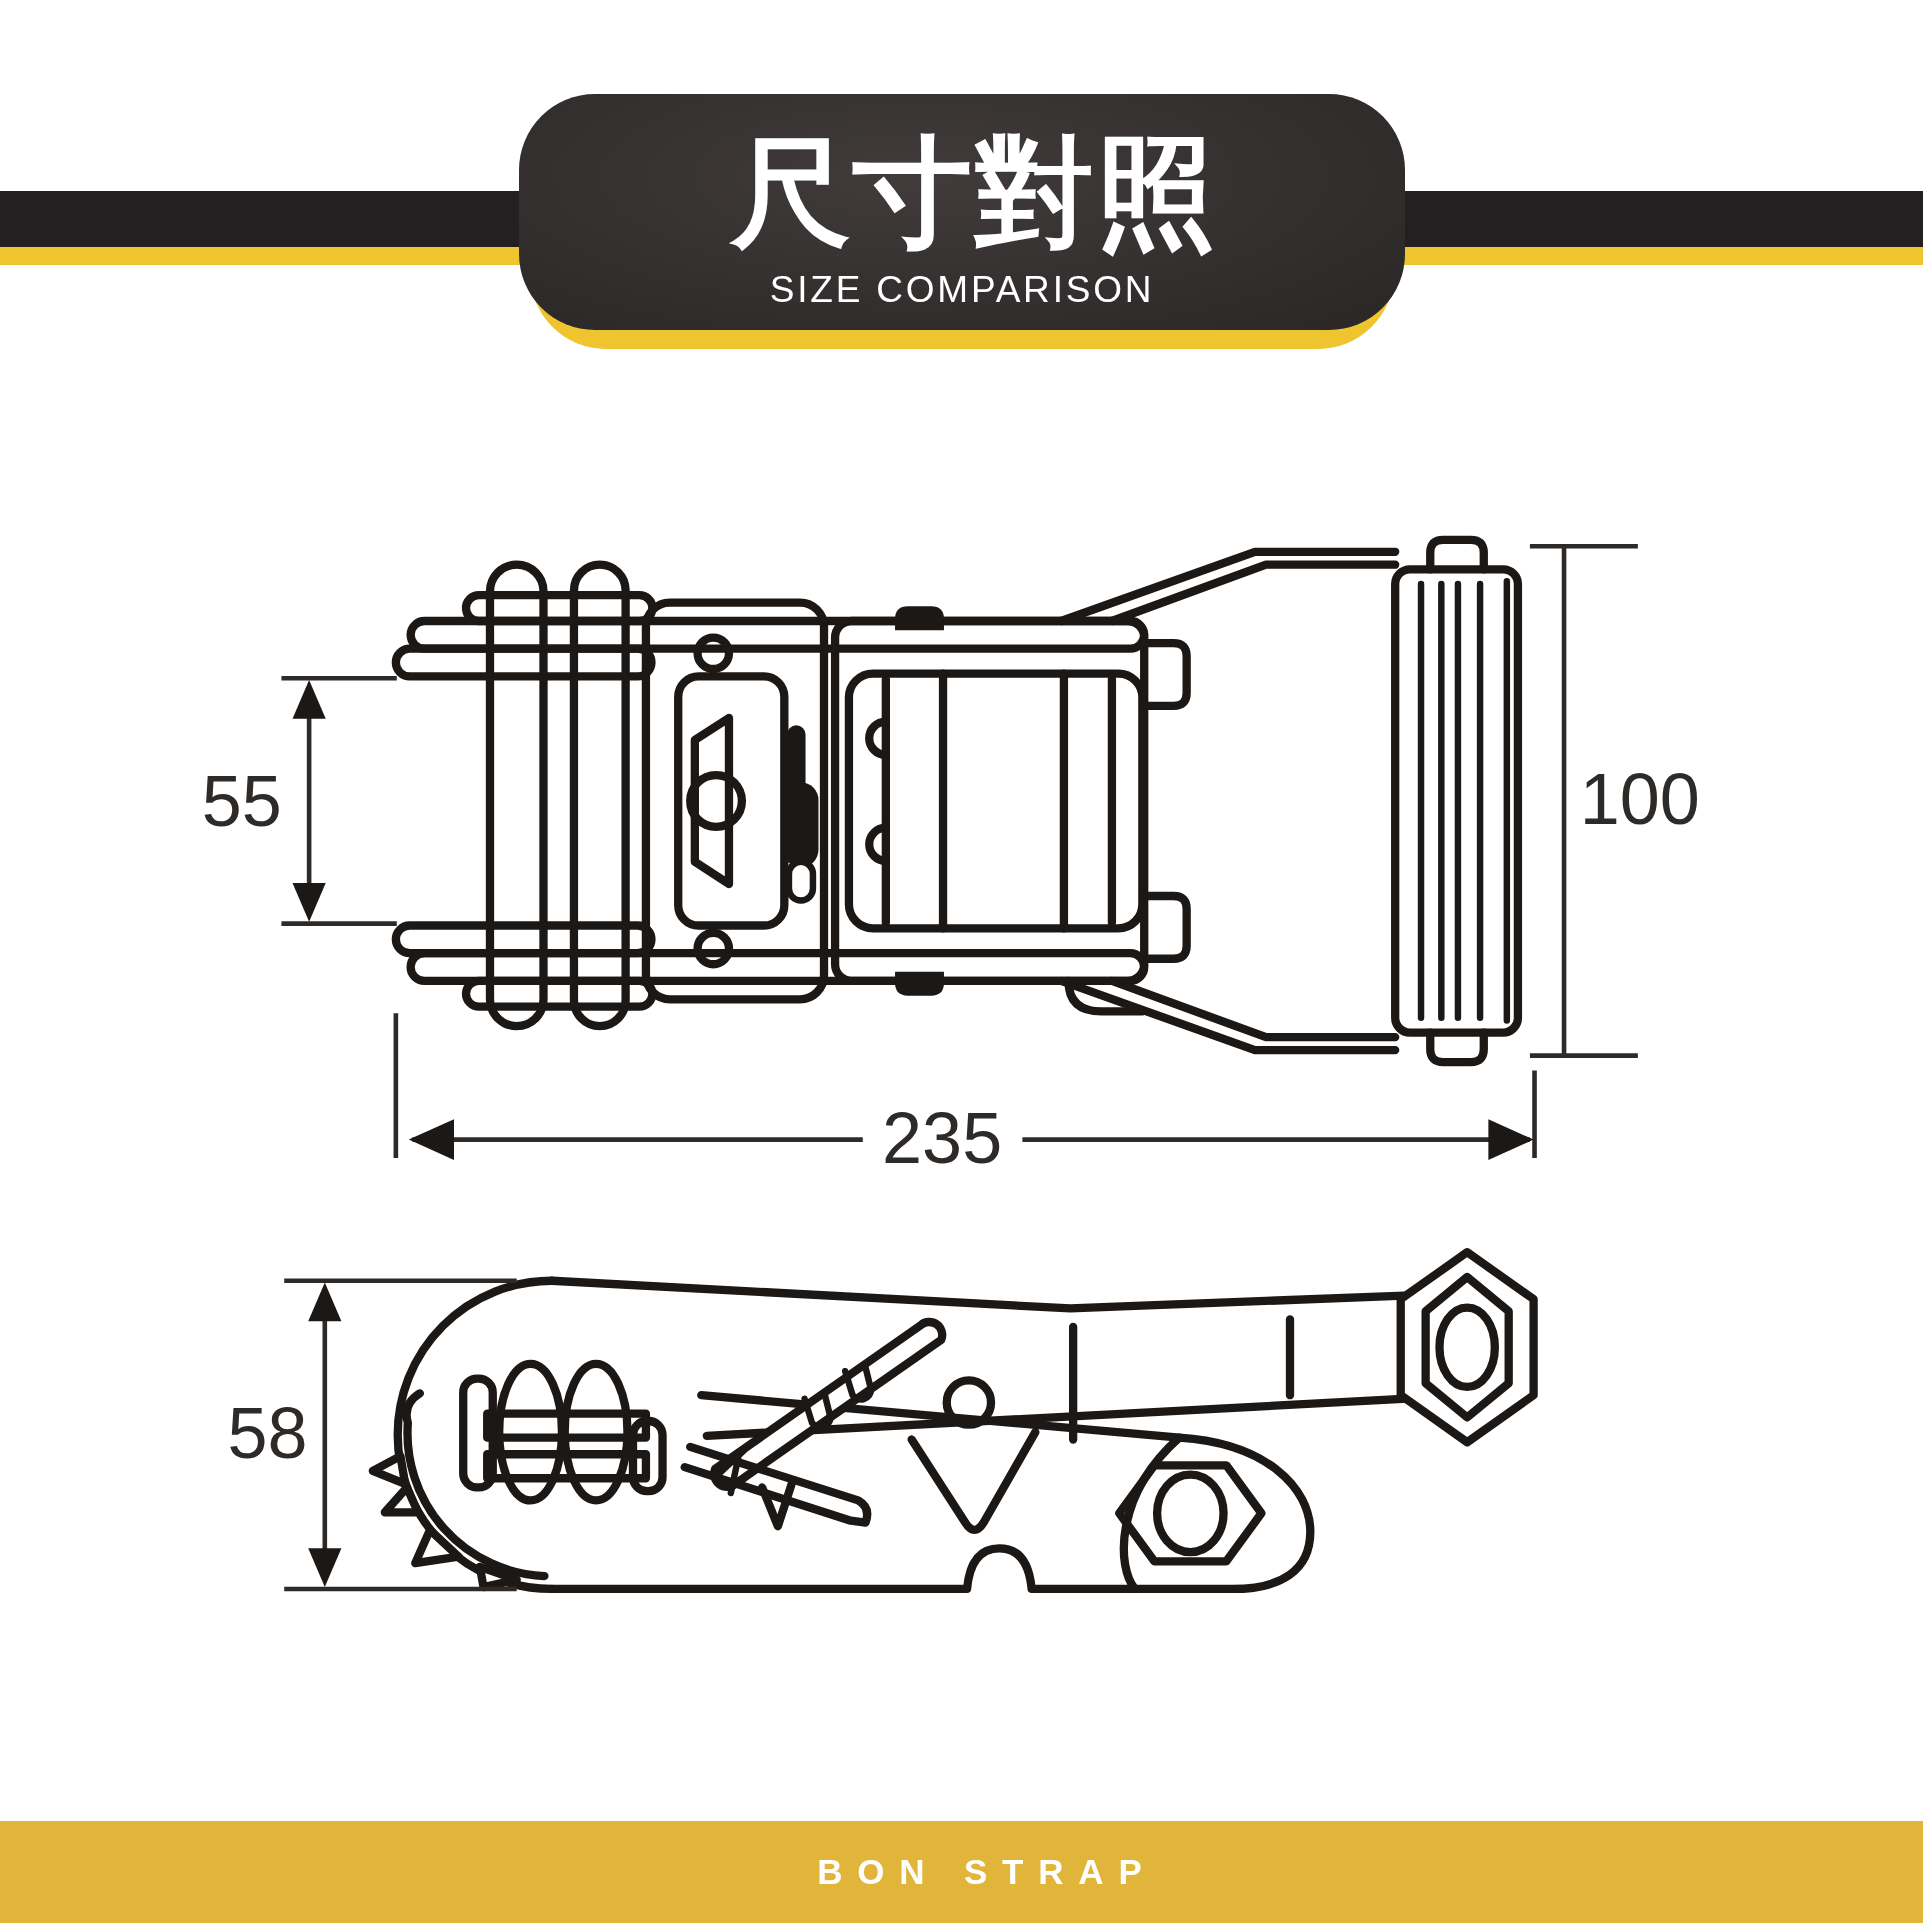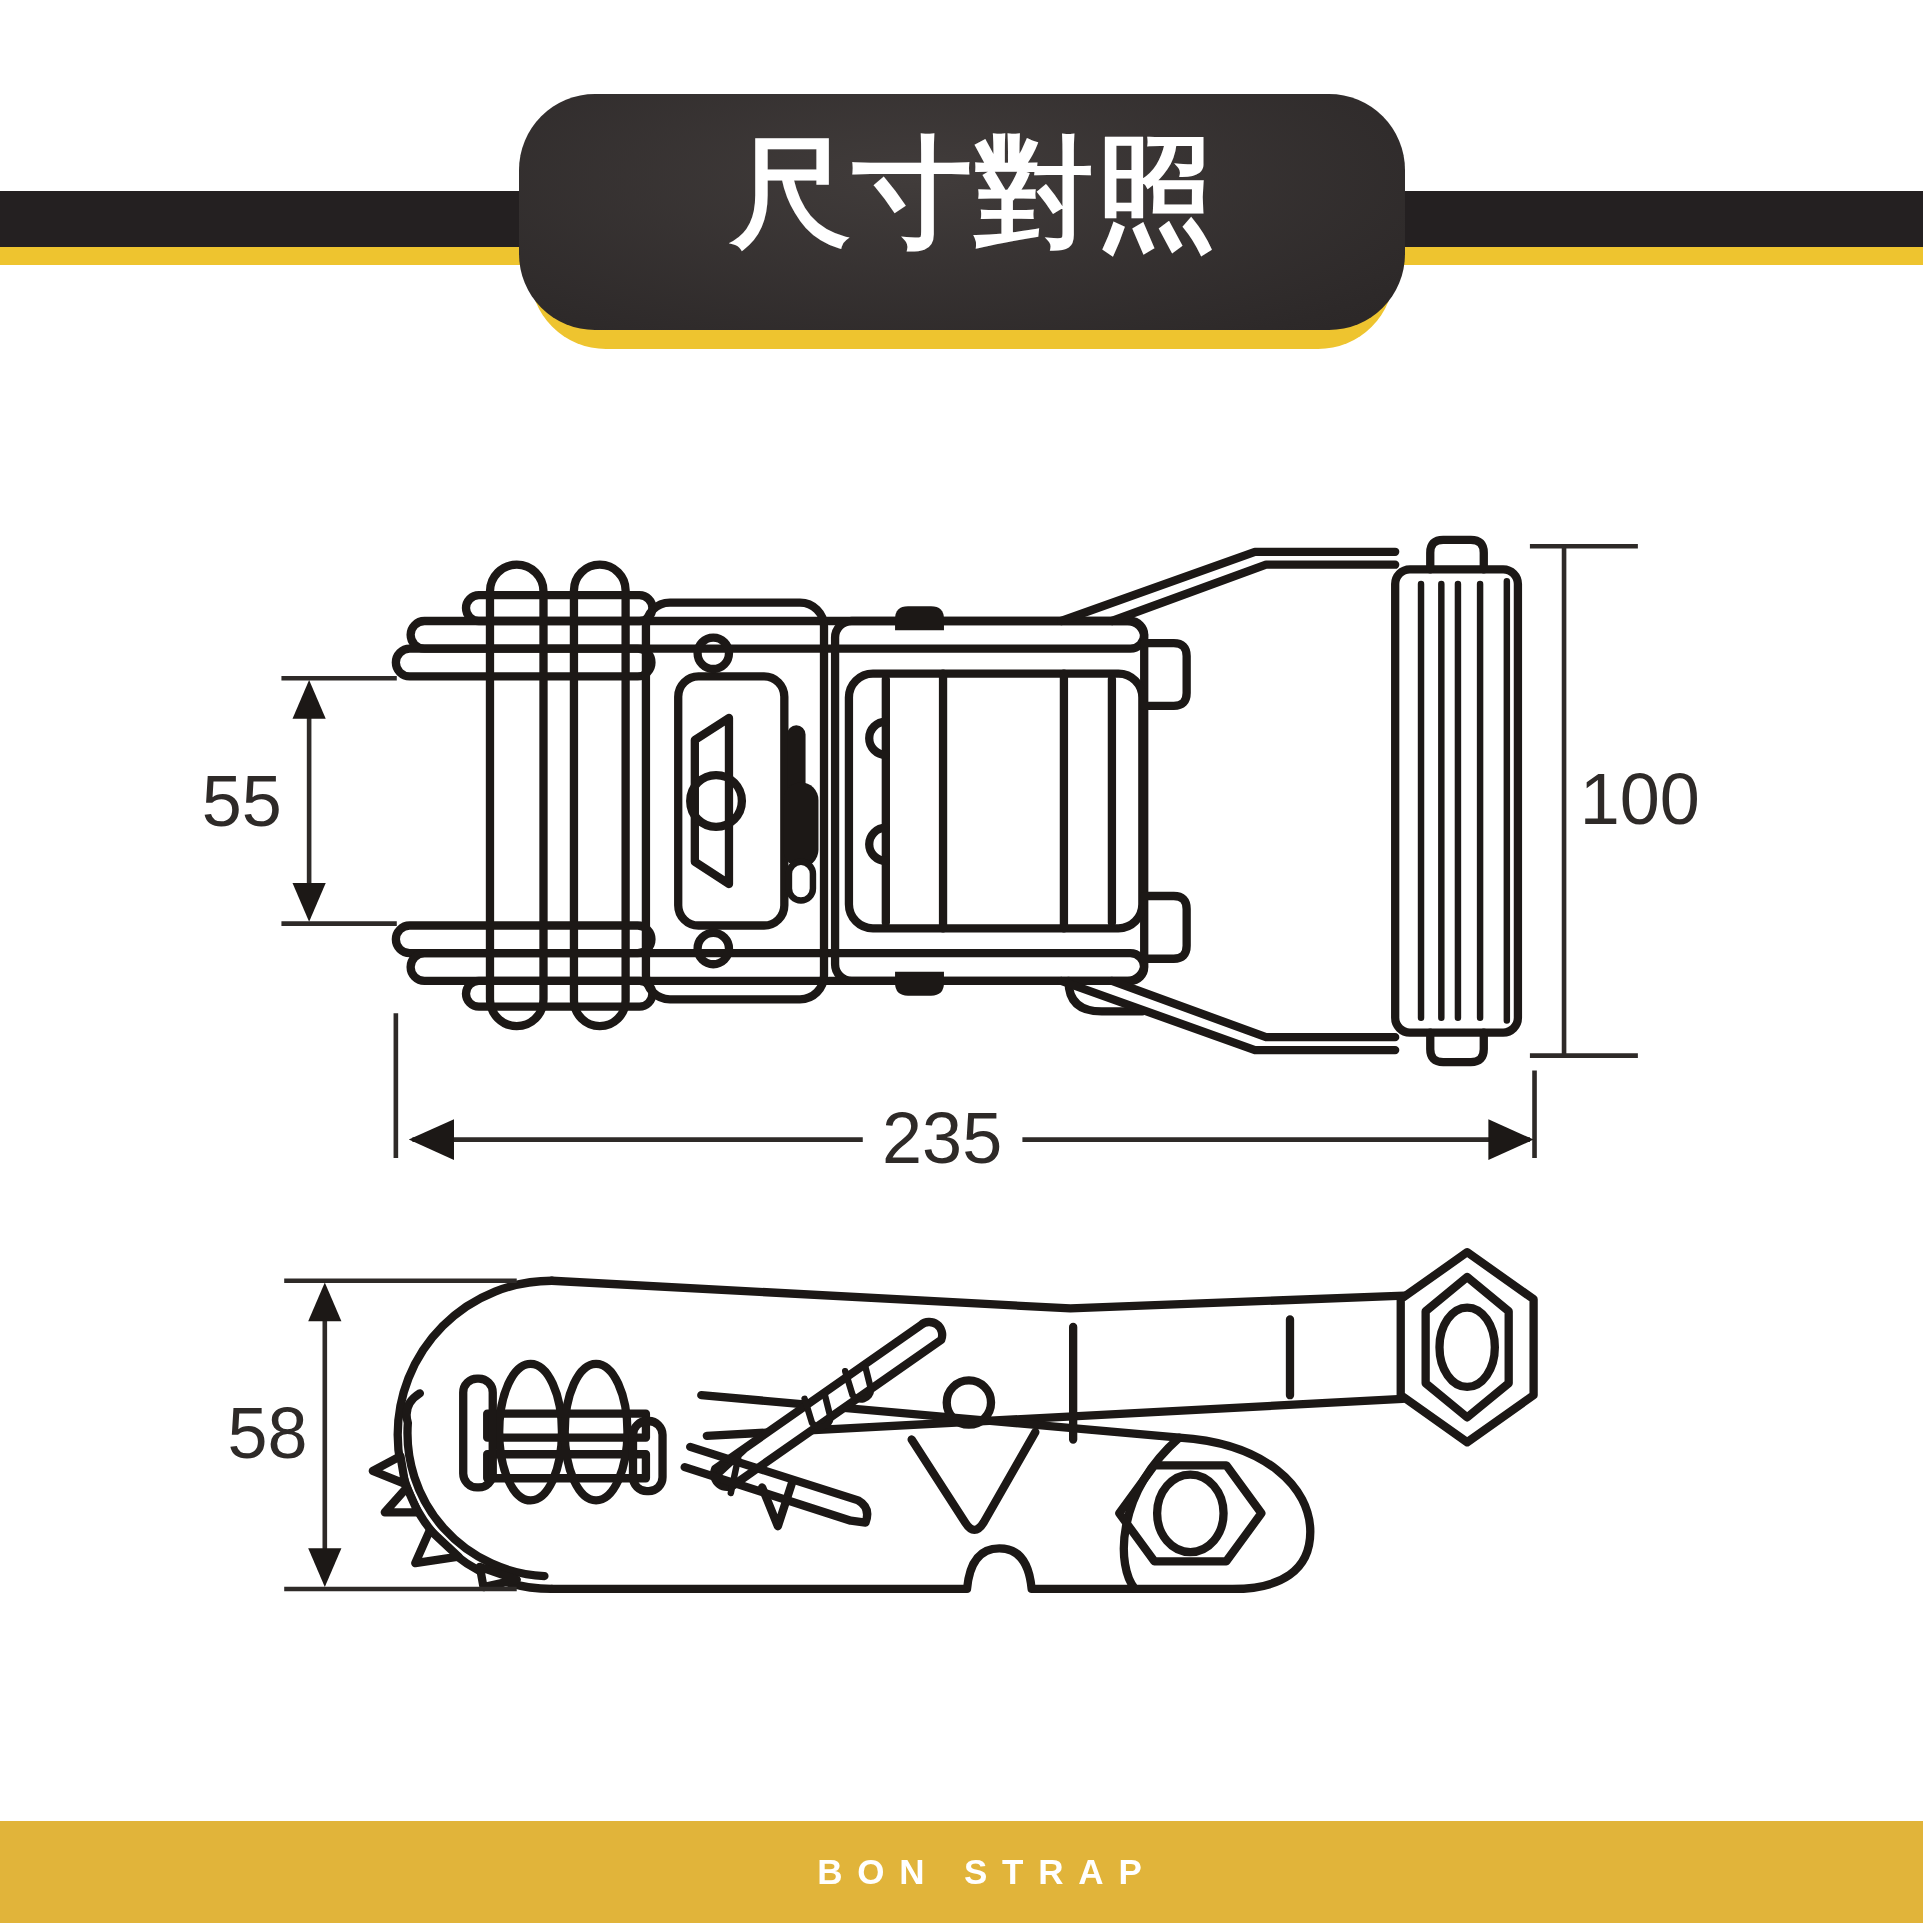--- a/index.html
+++ b/index.html
@@ -34,20 +34,21 @@
 <body>
 
 <div id="page">
 
   <div class="band-black"></div>
   <div class="band-yellow"></div>
 
   <div class="banner-under"></div>
   <div class="banner"></div>
   <div class="banner-title">尺寸對照</div>
+  <div class="banner-sub">SIZE COMPARISON</div>
 
   <svg id="drawing" viewBox="0 0 2084 2084">
 
     <g>
 
       <rect class="ln" x="531" y="612" width="58" height="500" rx="29"></rect>
       <rect class="ln" x="622" y="612" width="56" height="500" rx="28"></rect>
 
       <rect class="ln" x="505" y="645" width="202" height="28" rx="14"></rect>
       <rect class="ln" x="445" y="673" width="795" height="30" rx="15"></rect>

